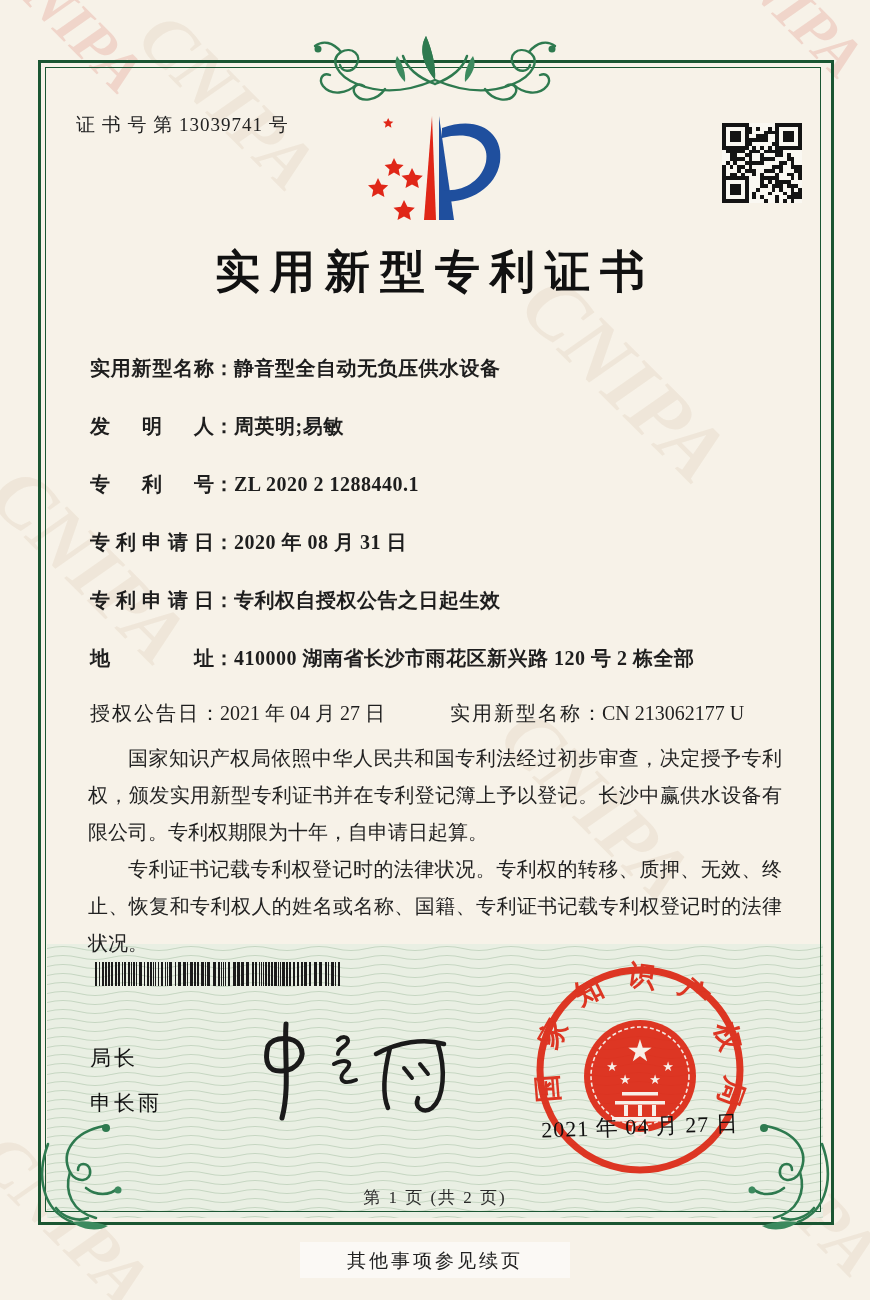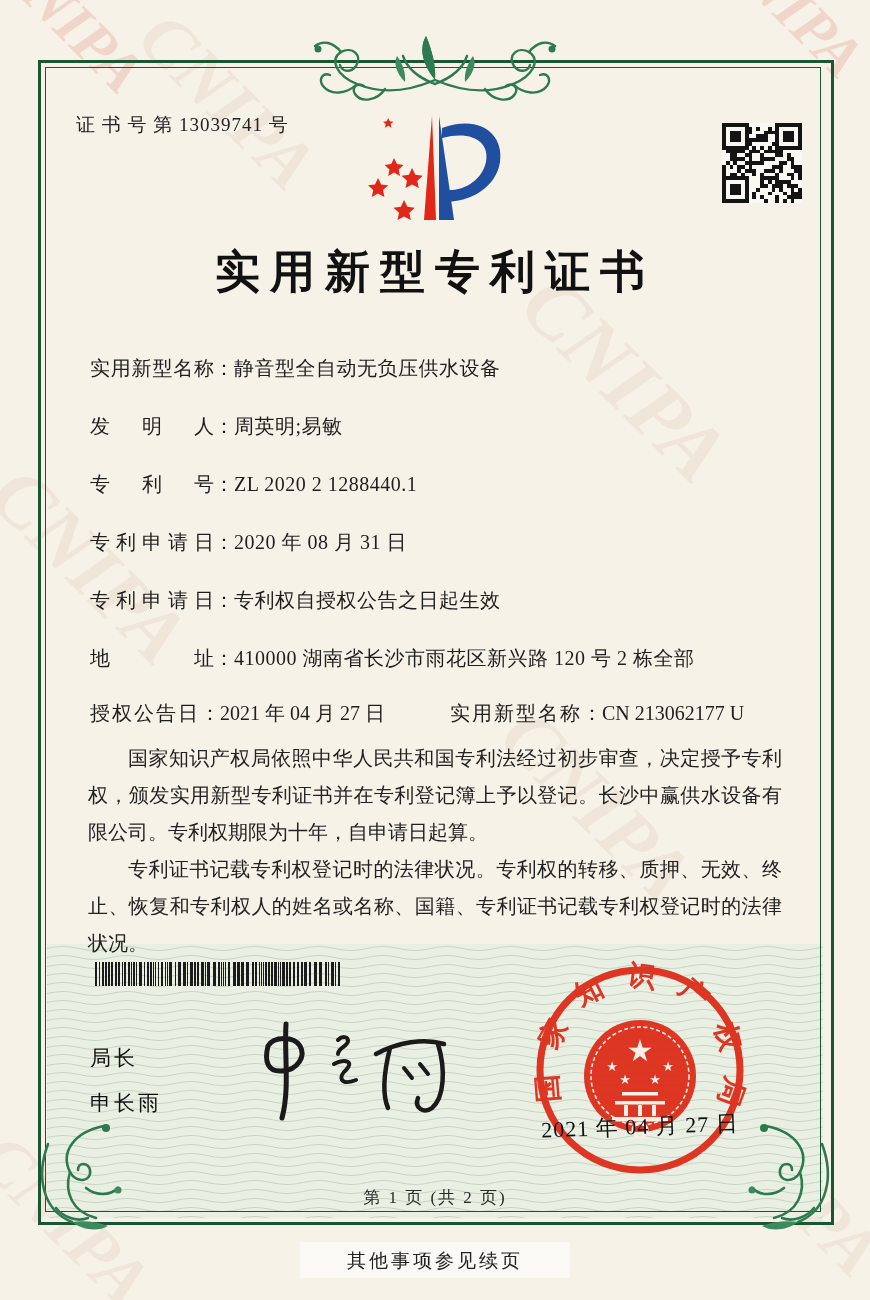--- a/index.html
+++ b/index.html
@@ -29,21 +29,21 @@
       letter-spacing:1px;}
   .logo{position:absolute;left:332px;top:106px;}
   .qr{position:absolute;left:722px;top:123px;width:80px;height:80px;
       display:grid;grid-template-columns:repeat(21,1fr);grid-template-rows:repeat(21,1fr);
       background:#faf8f2;}
   .qr div{background:#141414;}
   .title{position:absolute;left:0;top:242px;width:870px;text-align:center;
       font-size:45px;font-weight:700;color:#111;letter-spacing:10px;}
 
   .fields{position:absolute;left:90px;top:357px;width:690px;font-size:20px;color:#1e1e1e;}
-  .frow{margin-bottom:35px;line-height:23px;white-space:nowrap;}
+  .frow{margin-bottom:35px;line-height:23px;white-space:nowrap;font-weight:bold;}
   .flabel{display:inline-block;width:124px;text-align:justify;text-align-last:justify;
       vertical-align:top;}
   .fcolon{display:inline-block;width:20px;}
   .fvalue{letter-spacing:0.5px;}
 
   .grantrow{position:absolute;left:90px;top:700px;width:700px;font-size:20px;
       color:#1e1e1e;white-space:nowrap;}
   .grant-left{display:inline-block;width:355px;}
   .glabel{letter-spacing:2px;}
 

